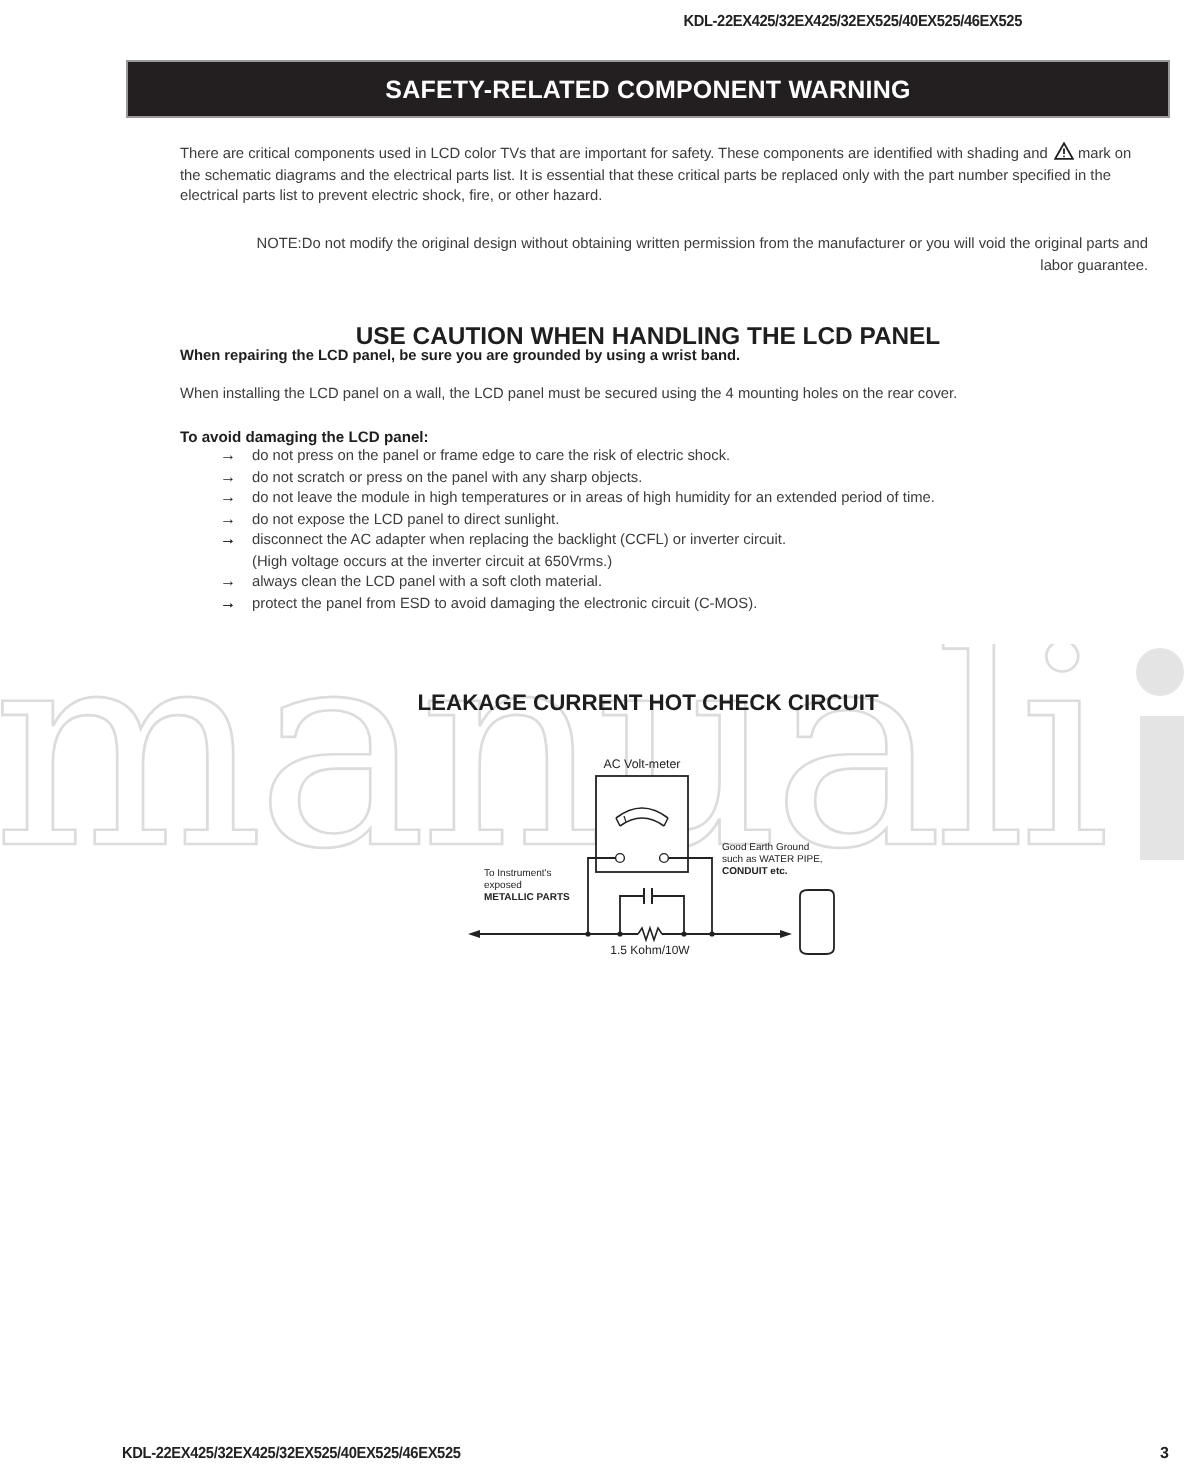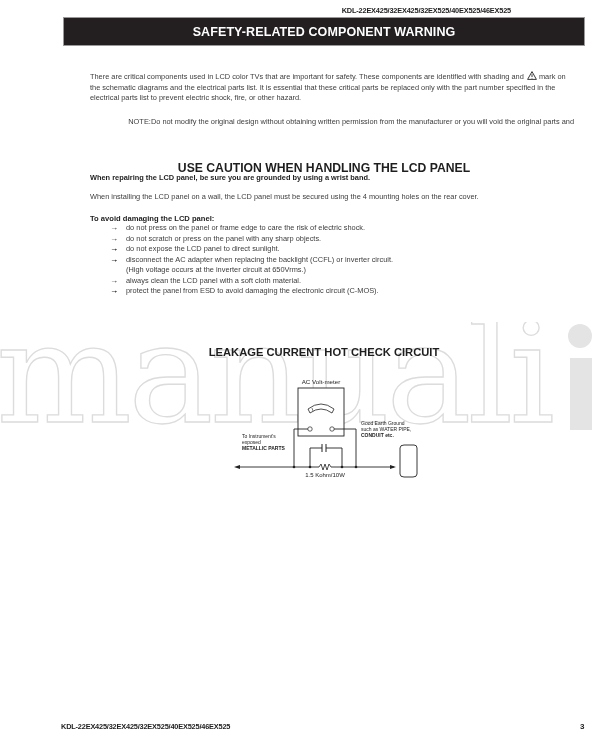--- a/index.html
+++ b/index.html
@@ -9,21 +9,21 @@
   }
   .abs { position: absolute; }
 
   
   .watermark { position: absolute; left: 0; top: 322px; width: 600px; height: 110px; z-index: 0; }
 
   .content { position: absolute; left: 0; top: 0; width: 524px; height: 741px; z-index: 1; margin-left: 24px; }
 
   .model-top { right: 37px; top: 6px; font-size: 8px; font-weight: bold; color: #222; letter-spacing: -0.2px; transform: scaleX(0.92); transform-origin: right; }
   .banner {
-    left: 39px; top: 17px; width: 522px; height: 29px; background: #231f20;
+    left: 39px; top: 30px; width: 522px; height: 29px; background: #231f20;
     border: 1px solid #9a9a9a; box-sizing: border-box;
     display: flex; align-items: center; justify-content: center;
   }
   .banner span { color: #ffffff; font-weight: bold; font-size: 12.5px; letter-spacing: 0.1px; }
 
   .para { left: 66px; width: 480px; font-size: 7.4px; line-height: 10.5px; color: #3c3c3c; }
   .para.p1 { top: 71px; }
   .note { left: 66px; top: 117px; width: 484px; font-size: 7.4px; line-height: 10.5px; color: #3c3c3c; text-align: right; }
   .note .label { display: inline-block; width: 24px; }
   .note .indent { padding-left: 24px; display: block; }
@@ -70,32 +70,33 @@
     <svg class="warn-icon" viewBox="0 0 10 9">
       <polygon points="5,0.6 9.4,8.4 0.6,8.4" fill="none" stroke="#222" stroke-width="0.9"></polygon>
       <line x1="5" y1="3.2" x2="5" y2="6" stroke="#222" stroke-width="0.9"></line>
       <circle cx="5" cy="7.2" r="0.45" fill="#222"></circle>
     </svg>
     <span>mark on the schematic diagrams and the electrical parts list. It is essential that these critical parts be replaced only with the part number specified in the electrical parts list to prevent electric shock, fire, or other hazard.</span>
   </div>
 
   <div class="abs note">
     <span class="label">NOTE:</span><span>Do not modify the original design without obtaining written permission from the manufacturer or you will void the original parts and</span>
+    <span class="indent">labor guarantee.</span>
   </div>
 
   <div class="abs h2 lcd">USE CAUTION WHEN HANDLING THE LCD PANEL</div>
 
   <div class="abs bold-line">When repairing the LCD panel, be sure you are grounded by using a wrist band.</div>
   <div class="abs install-line">When installing the LCD panel on a wall, the LCD panel must be secured using the 4 mounting holes on the rear cover.</div>
   <div class="abs avoid-title">To avoid damaging the LCD panel:</div>
 
   <ul class="abs bullets">
     <li><span class="arrow">→</span><span>do not press on the panel or frame edge to care the risk of electric shock.</span></li>
     <li><span class="arrow">→</span><span>do not scratch or press on the panel with any sharp objects.</span></li>
-    <li><span class="arrow">→</span></li>
+    <li><span class="arrow">→</span><span>do not leave the module in high temperatures or in areas of high humidity for an extended period of time.</span></li>
     <li><span class="arrow">→</span><span>do not expose the LCD panel to direct sunlight.</span></li>
     <li><span class="arrow">→</span></li>
     <li><span class="arrow">→</span><span>disconnect the AC adapter when replacing the backlight (CCFL) or inverter circuit.</span><span class="sub">(High voltage occurs at the inverter circuit at 650Vrms.)</span></li>
     <li><span class="arrow">→</span><span>always clean the LCD panel with a soft cloth material.</span></li>
     <li><span class="arrow">→</span></li>
     <li><span class="arrow">→</span><span>protect the panel from ESD to avoid damaging the electronic circuit (C-MOS).</span></li>
   </ul>
 
   <div class="abs h2 leak">LEAKAGE CURRENT HOT CHECK CIRCUIT</div>
 

